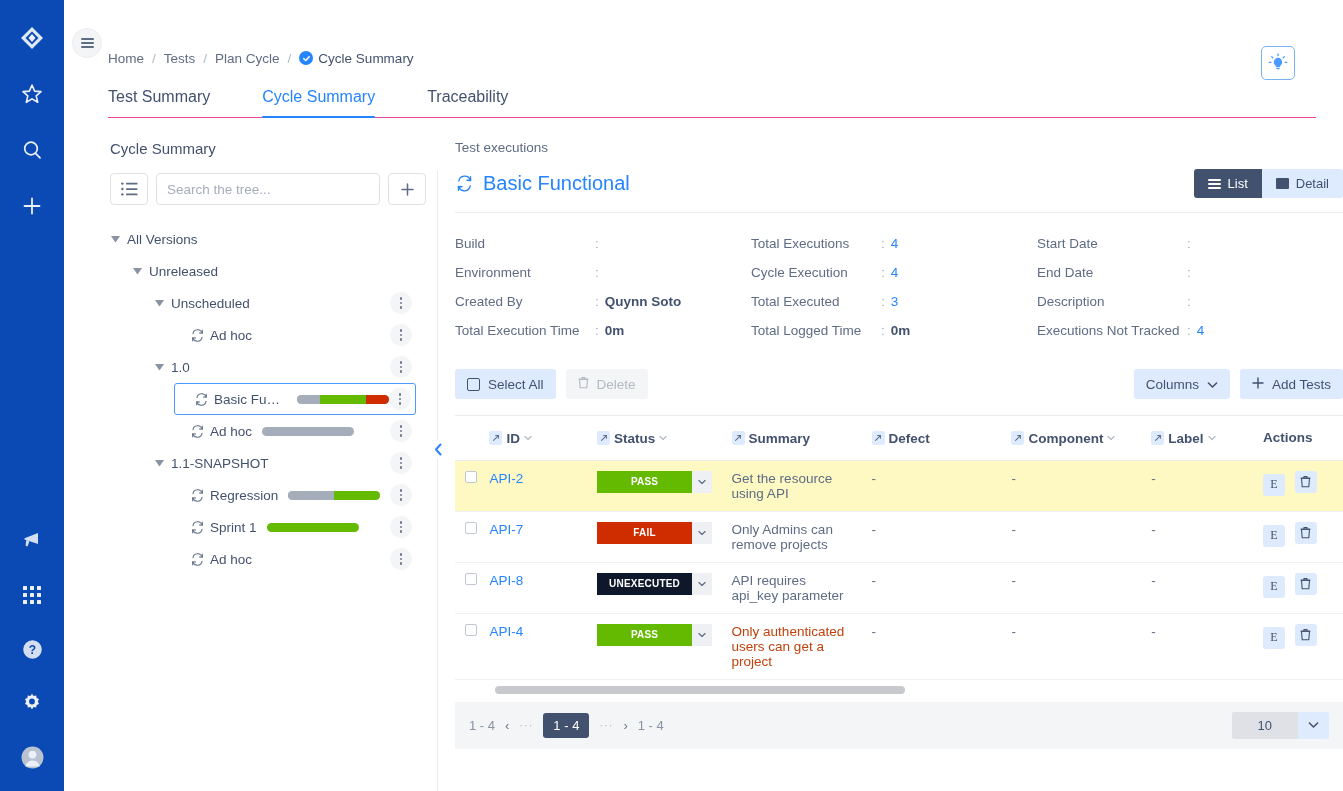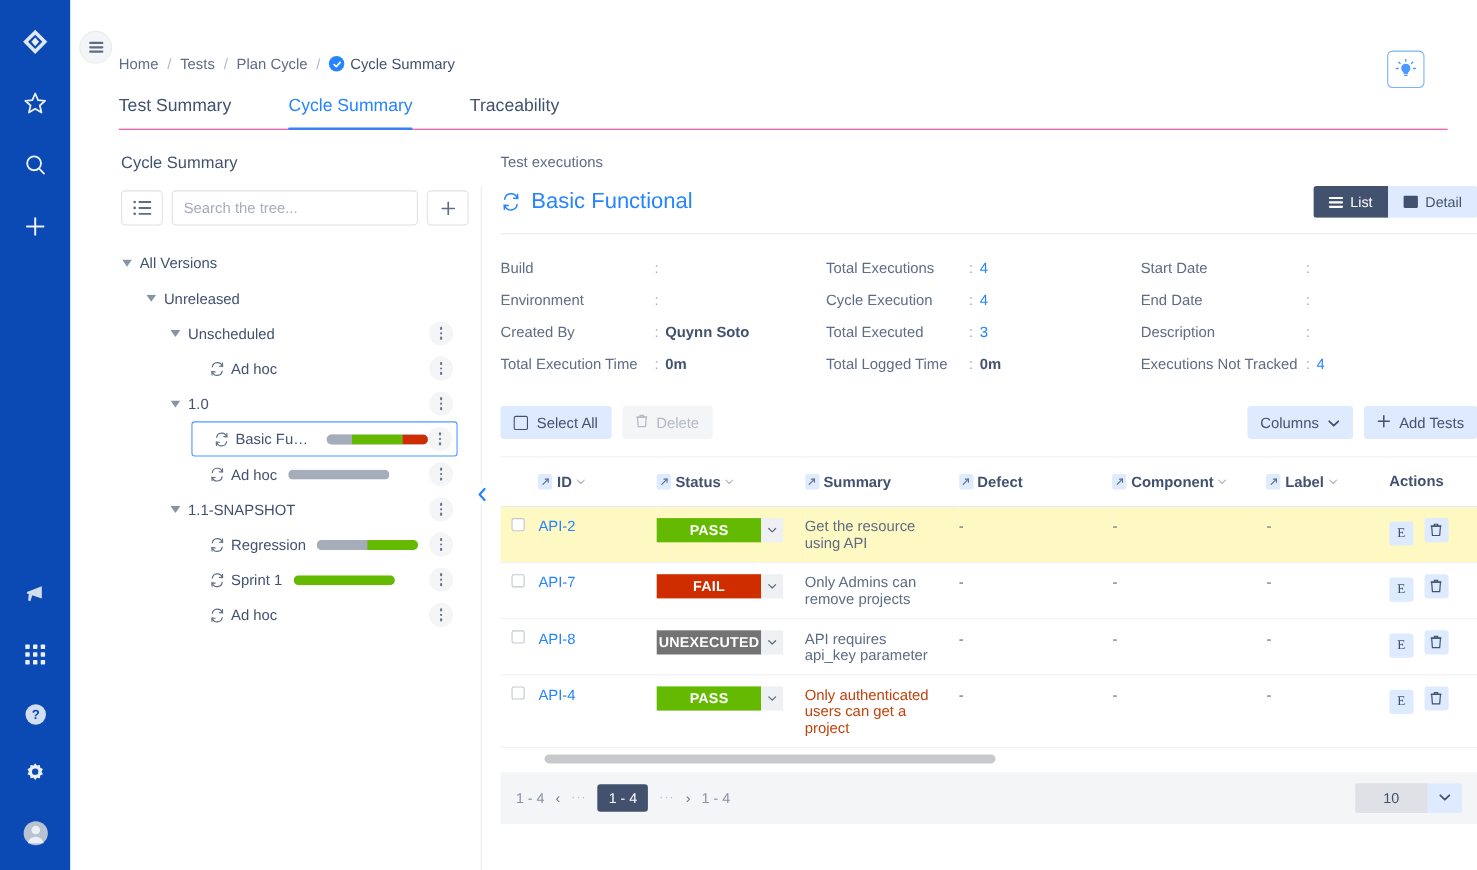--- a/index.html
+++ b/index.html
@@ -153,24 +153,24 @@
   tr.alt td { background: #fef9c3; }
   .th-inner { display: inline-flex; align-items: center; gap: 4px; }
   .pin { display:inline-flex; align-items:center; justify-content:center; width: 13px; height: 14px;
          background:#deebff; border-radius:2px; color:#5e6c84; flex:0 0 13px;}
   .chev { color:#b3bac5; font-size: 9px; }
   .cb { width: 12px; height: 12px; border: 1.4px solid #c1c7d0; border-radius: 2px; display:inline-block;
         background:#fff; cursor:pointer; }
   .idlink { color: #2684ff; cursor: pointer; }
   .status-wrap { display:flex; align-items: stretch; width: 115px; }
   .status { flex: 1 1 auto; height: 22px; display:flex; align-items:center; justify-content:center;
-            color:#fff; font-size: 13px; font-weight: 600; letter-spacing: .2px;}
+            color:#fff; font-size: 10px; font-weight: 600; letter-spacing: .2px;}
   .status.pass { background: #64ba00; }
   .status.fail { background: #cf2c00; }
-  .status.unex { background: #737373; }
+  .status.unex { background: #0f172a; }
   .status-drop { width: 20px; background: #eef0f3; display:flex; align-items:center;
                  justify-content:center; color:#5e6c84; font-size: 10px; cursor:pointer;}
   .act-btn { display:inline-flex; align-items:center; justify-content:center; width: 22px; height: 22px;
              background: #deebff; border-radius: 3px; color:#42526e; font-size: 12px; cursor:pointer;
              margin-right: 10px; font-family: "Liberation Serif", serif; }
   .hscroll { height: 8px; background: transparent; position: relative; margin: 6px 0 0 40px; }
   .hscroll i { position:absolute; left: 0; top:0; height: 8px; width: 410px; background:#c7c9cc;
                border-radius: 4px; display:block; cursor:pointer;}
 
   

